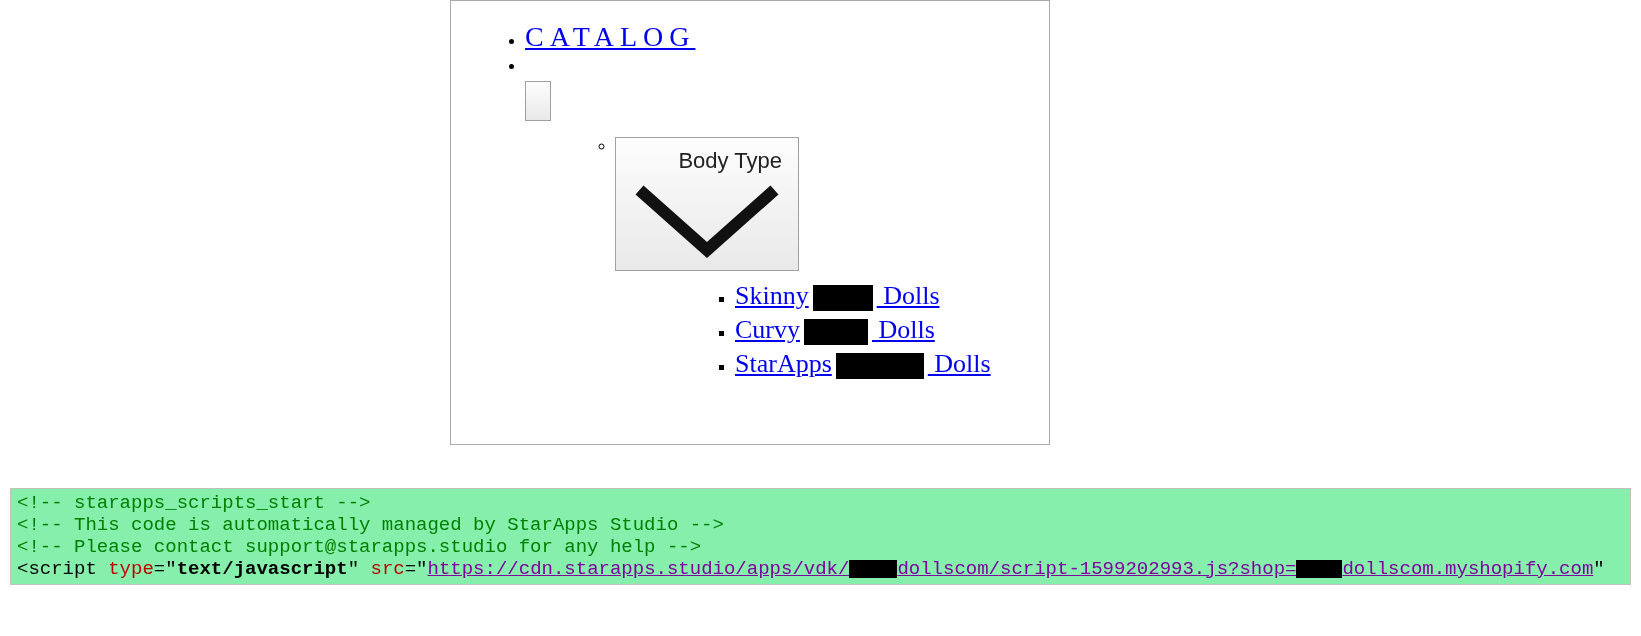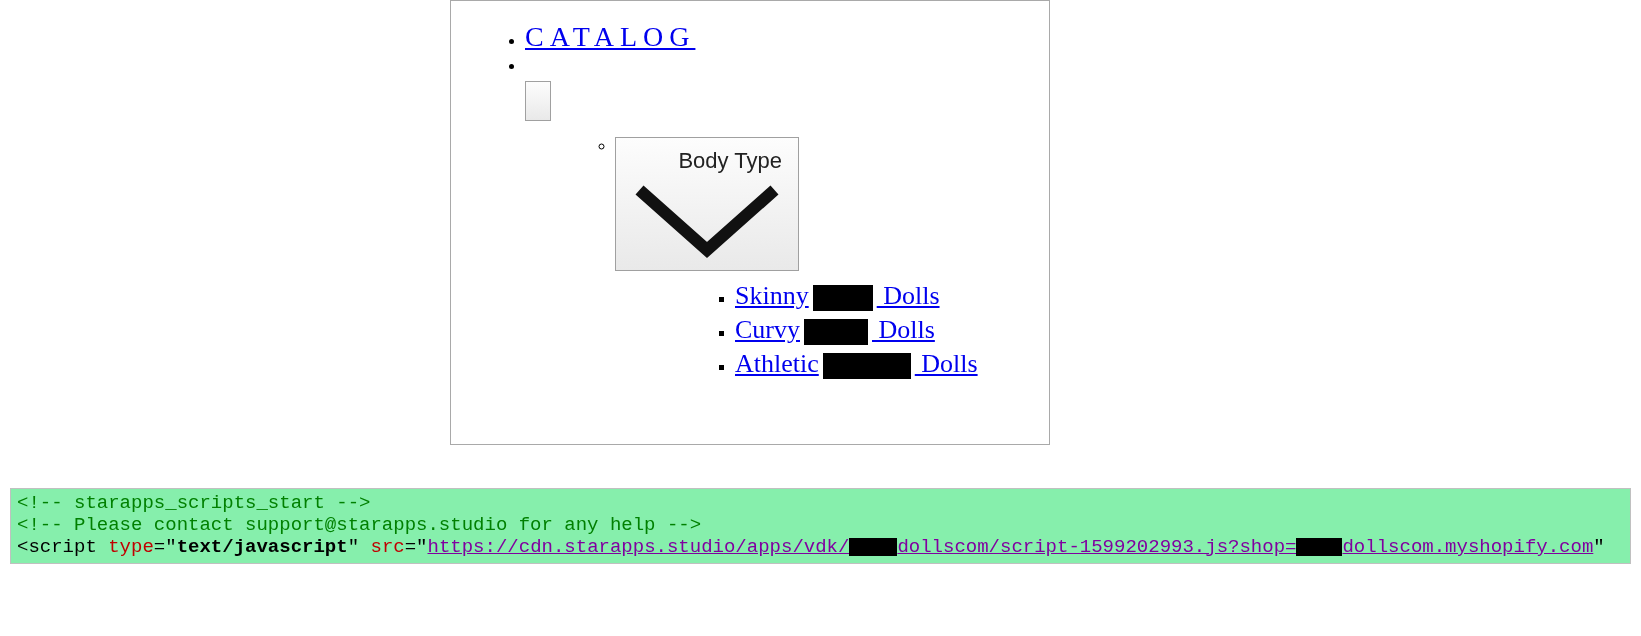--- a/index.html
+++ b/index.html
@@ -65,29 +65,30 @@
                 <span>Skinny</span><span class="redact r1"></span><span> Dolls</span>
               </a>
             </li>
             <li>
               <a href="#" class="sublink">
                 <span>Curvy</span><span class="redact r2"></span><span> Dolls</span>
               </a>
             </li>
             <li>
               <a href="#" class="sublink">
-                <span>Athletic</span><span class="redact r3"></span><span> Dolls</span>
+                <span>StarApps</span><span class="redact r3"></span><span> Dolls</span>
               </a>
             </li>
           </ul>
         </li>
       </ul>
     </li>
   </ul>
 </div>
 
 <div class="code-wrap">
   <div><span class="cmt">&lt;!-- starapps_scripts_start --&gt;</span></div>
+  <div><span class="cmt">&lt;!-- This code is automatically managed by StarApps Studio --&gt;</span></div>
   <div><span class="cmt">&lt;!-- Please contact support@starapps.studio for any help --&gt;</span></div>
   <div>
     <span class="tag">&lt;script </span><span class="attr">type</span><span class="q">="</span><span class="val">text/javascript</span><span class="q">" </span><span class="attr">src</span><span class="q">="</span><a href="#" class="url"><span>https://cdn.starapps.studio/apps/vdk/</span><span class="blk b1"></span><span>dollscom/script-1599202993.js?shop=</span><span class="blk b2"></span><span>dollscom.myshopify.com</span></a><span class="q">"</span>
   </div>
 </div>
 
 </body></html>

